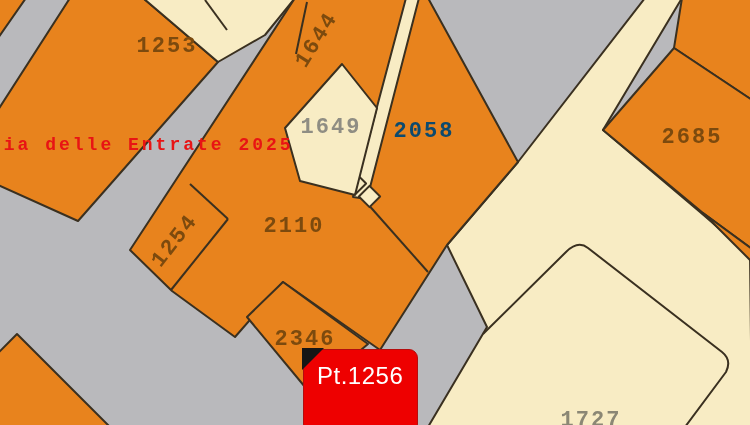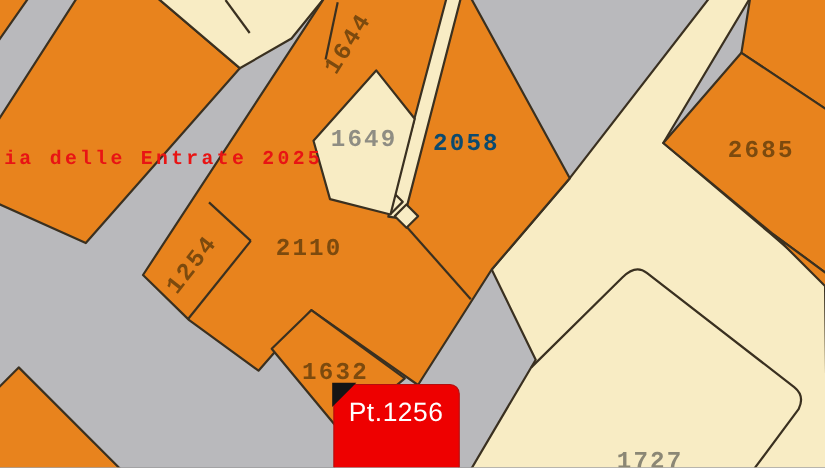--- a/index.html
+++ b/index.html
@@ -77,27 +77,28 @@
       <rect x="362" y="189" width="15" height="15" fill="#f8ecc4" transform="rotate(45 369.5 196.5)"></rect>
 
       <polygon points="285,128 342,64 377,108 355,195 300,181" fill="#f8ecc4"></polygon>
 
       <polygon points="283,282 368,344 310,393 247,317" fill="#e8831d"></polygon>
 
       <polygon points="17,334 110,427 -75,427" fill="#e8831d"></polygon>
     </g>
   </svg>
 
+  <div class="plabel" style="left:167px;top:46px;">1253</div>
   <div class="plabel rot58" style="left:317px;top:40px;">1644</div>
   <div class="plabel gray" style="left:331px;top:127px;">1649</div>
   <div class="plabel graybrown" style="left:424px;top:131px;">2058</div>
   <div class="plabel" style="left:692px;top:137px;">2685</div>
   <div class="plabel rot52" style="left:175px;top:241px;">1254</div>
-  <div class="plabel" style="left:281px;top:226px;text-align:right;">2110</div>
-  <div class="plabel" style="left:305px;top:339px;">1632</div>
+  <div class="plabel" style="left:294px;top:226px;text-align:right;">2110</div>
+  <div class="plabel" style="left:305px;top:339px;">2346</div>
   <div class="plabel fade" style="left:591px;top:420px;">1727</div>
 
   <div id="watermark">zia delle Entrate 2025</div>
 
   <div id="marker">
     <div class="tip"></div>
     <div class="mtext">
       <div>Pt.1256</div>
     </div>
   </div>

